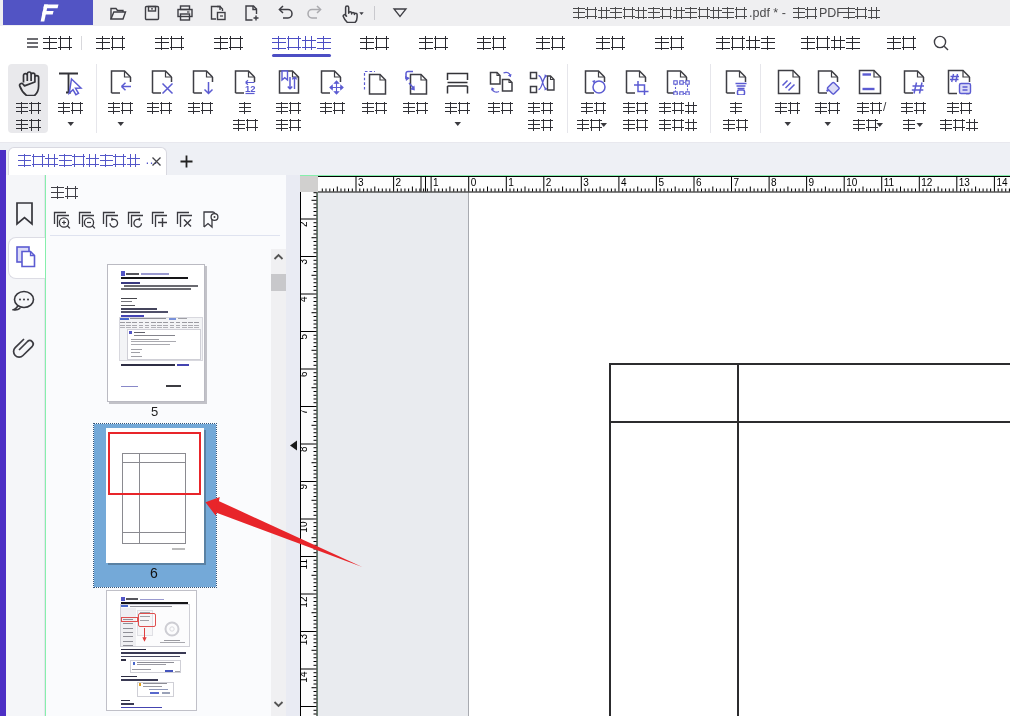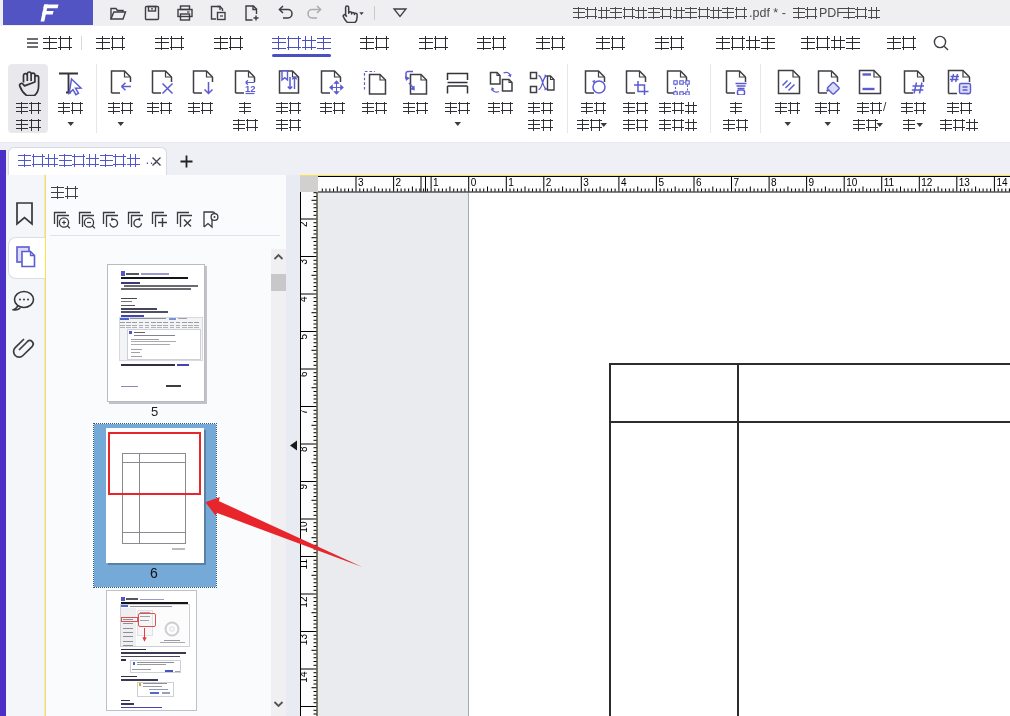--- a/index.html
+++ b/index.html
@@ -1,15 +1,15 @@
 <!DOCTYPE html>
 <html><head><meta charset="utf-8"><style>
 *{margin:0;padding:0;box-sizing:border-box}
 html,body{width:1010px;height:716px;overflow:hidden;font-family:"Liberation Sans",sans-serif}
-#root{position:relative;width:1010px;height:716px;background:#fde047}
+#root{position:relative;width:1010px;height:716px;background:#86efac}
 .ab{position:absolute}
 .z{position:absolute;display:flex}
 .z i{display:block;width:var(--s);height:var(--s);margin-right:var(--g);background-repeat:no-repeat;background-image:linear-gradient(var(--c),var(--c)),linear-gradient(var(--c),var(--c)),linear-gradient(var(--c),var(--c)),linear-gradient(var(--c),var(--c))}
 .z i:nth-child(3n+1){background-position:48% 0,0 12%,0 50%,0 90%;background-size:1.3px 100%,100% 1.2px,100% 1.2px,100% 1.2px}
 .z i:nth-child(3n+2){background-position:14% 0,86% 0,0 18%,0 82%;background-size:1.2px 100%,1.2px 100%,100% 1.2px,100% 1.2px}
 .z i:nth-child(3n){background-position:26% 0,74% 0,0 30%,0 88%;background-size:1.2px 100%,1.2px 100%,100% 1.2px,100% 1.2px}
 .lbl{position:absolute;white-space:nowrap}
 </style></head><body>
 <div id="root">
 <div class="ab" style="left:0;top:0;width:1010px;height:26px;background:#efeff1"></div>

